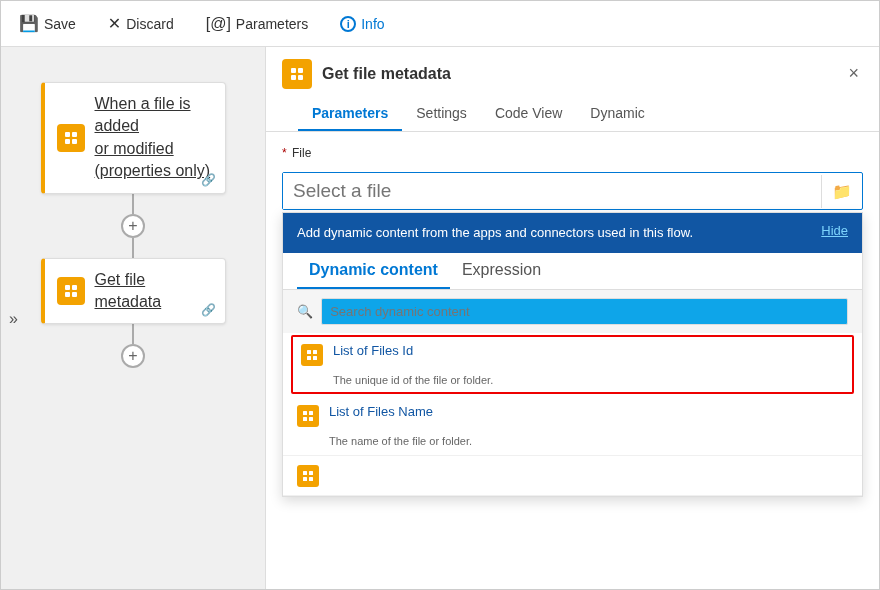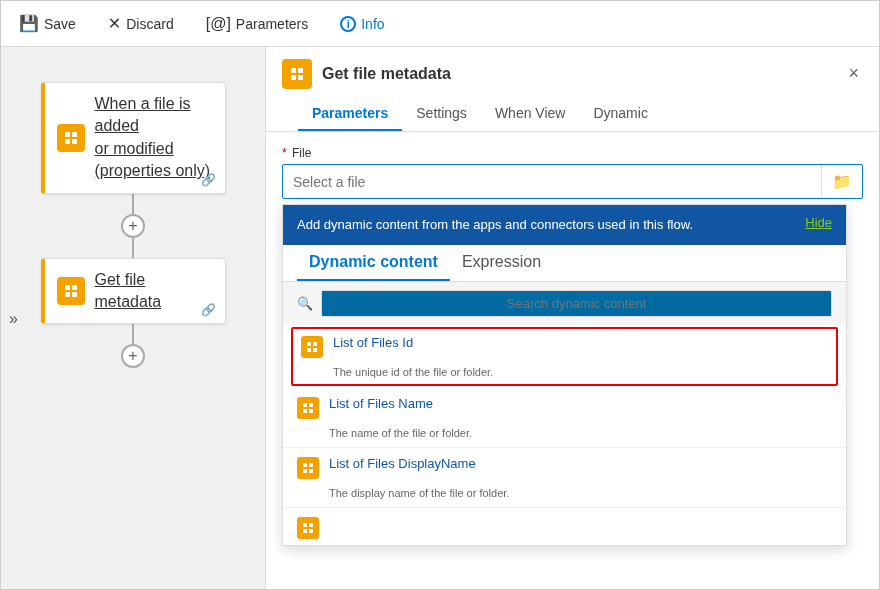--- a/index.html
+++ b/index.html
@@ -175,38 +175,38 @@
     .panel-body {
       flex: 1;
       padding: 14px 16px;
       overflow-y: auto;
       position: relative;
     }
 
     .field-label {
       font-size: 12px;
       color: #333;
-      margin-bottom: 4px;
+      margin-bottom: 12px;
     }
     .required-star { color: #a00; margin-right: 2px; }
 
     .file-input-row {
       display: flex;
       align-items: center;
       border: 1px solid #0078d4;
       border-radius: 2px;
       overflow: visible;
       position: relative;
     }
     .file-input {
       flex: 1;
       border: none;
       outline: none;
       padding: 7px 10px;
-      font-size: 14px;
+      font-size: 19px;
       color: #a21caf;
     }
     .file-input-icon {
       padding: 7px 10px;
       color: #555;
       font-size: 16px;
       border-left: 1px solid #ddd;
       cursor: pointer;
     }
 
@@ -214,42 +214,42 @@
       font-size: 12px;
       color: #555;
       margin-top: 10px;
     }
 
     
     .dynamic-dropdown {
       position: absolute;
       top: 40px;
       left: 0;
-      right: 16px;
+      right: 0;
       background: #fff;
       border: 1px solid #ddd;
       box-shadow: 0 4px 12px rgba(0,0,0,0.15);
       z-index: 100;
     }
 
     .dropdown-header {
       background: #1156a3;
       color: #fff;
       padding: 10px 14px;
       display: flex;
       justify-content: space-between;
       align-items: flex-start;
       font-size: 13px;
     }
     .dropdown-header-text {
       flex: 1;
       line-height: 1.5;
     }
     .dropdown-hide-btn {
-      color: #84cc16;
+      color: #7dd3fc;
       cursor: pointer;
       font-size: 13px;
       text-decoration: underline;
       white-space: nowrap;
       margin-left: 10px;
     }
 
     .dropdown-tabs {
       display: flex;
       border-bottom: 1px solid #ddd;
@@ -276,22 +276,21 @@
       align-items: center;
       gap: 8px;
     }
     .dropdown-search input {
       flex: 1;
       border: 1px solid #ddd;
       border-radius: 2px;
       padding: 5px 8px;
       font-size: 13px;
       outline: none;
-      background: #0369a1;
-      text-align: center;
+      background: #0ea5e9;
     }
     .search-icon-small {
       font-size: 13px;
       color: #666;
     }
 
     .dropdown-section-label {
       padding: 6px 14px 4px;
       font-size: 12px;
       color: #555;
@@ -418,21 +417,21 @@
               <rect x="9" y="2" width="5" height="5" rx="1"></rect>
               <rect x="2" y="9" width="5" height="5" rx="1"></rect>
               <rect x="9" y="9" width="5" height="5" rx="1"></rect>
             </svg>
           </div>
           <span class="panel-title">Get file metadata</span>
         </div>
         <div class="panel-tabs">
           <div class="tab active">Parameters</div>
           <div class="tab">Settings</div>
-          <div class="tab">When View</div>
+          <div class="tab">Code View</div>
           <div class="tab">Dynamic</div>
         </div>
       </div>
       <span class="panel-close">×</span>
     </div>
 
     <div class="panel-body">
       <div class="field-label">
         <span class="required-star">*</span>
         <span>File</span>
@@ -488,34 +487,20 @@
   </div>
               <div class="dropdown-item">
     <div class="item-icon">
       <svg width="12" height="12" viewBox="0 0 12 12" fill="white">
         <rect x="1" y="1" width="4" height="4" rx="0.5"></rect>
         <rect x="7" y="1" width="4" height="4" rx="0.5"></rect>
         <rect x="1" y="7" width="4" height="4" rx="0.5"></rect>
         <rect x="7" y="7" width="4" height="4" rx="0.5"></rect>
       </svg>
     </div>
-    <div class="item-text">
-      <div class="item-title">List of Files DisplayName</div>
-      <div class="item-desc">The display name of the file or folder.</div>
-    </div>
-  </div>
-              <div class="dropdown-item">
-    <div class="item-icon">
-      <svg width="12" height="12" viewBox="0 0 12 12" fill="white">
-        <rect x="1" y="1" width="4" height="4" rx="0.5"></rect>
-        <rect x="7" y="1" width="4" height="4" rx="0.5"></rect>
-        <rect x="1" y="7" width="4" height="4" rx="0.5"></rect>
-        <rect x="7" y="7" width="4" height="4" rx="0.5"></rect>
-      </svg>
-    </div>
   </div>
             </div>
         </div>
       </div>
 
       <div class="connected-text">Connected to Fabrikam-FTP-Connect...</div>
     </div>
   </div>
 </div>
 

